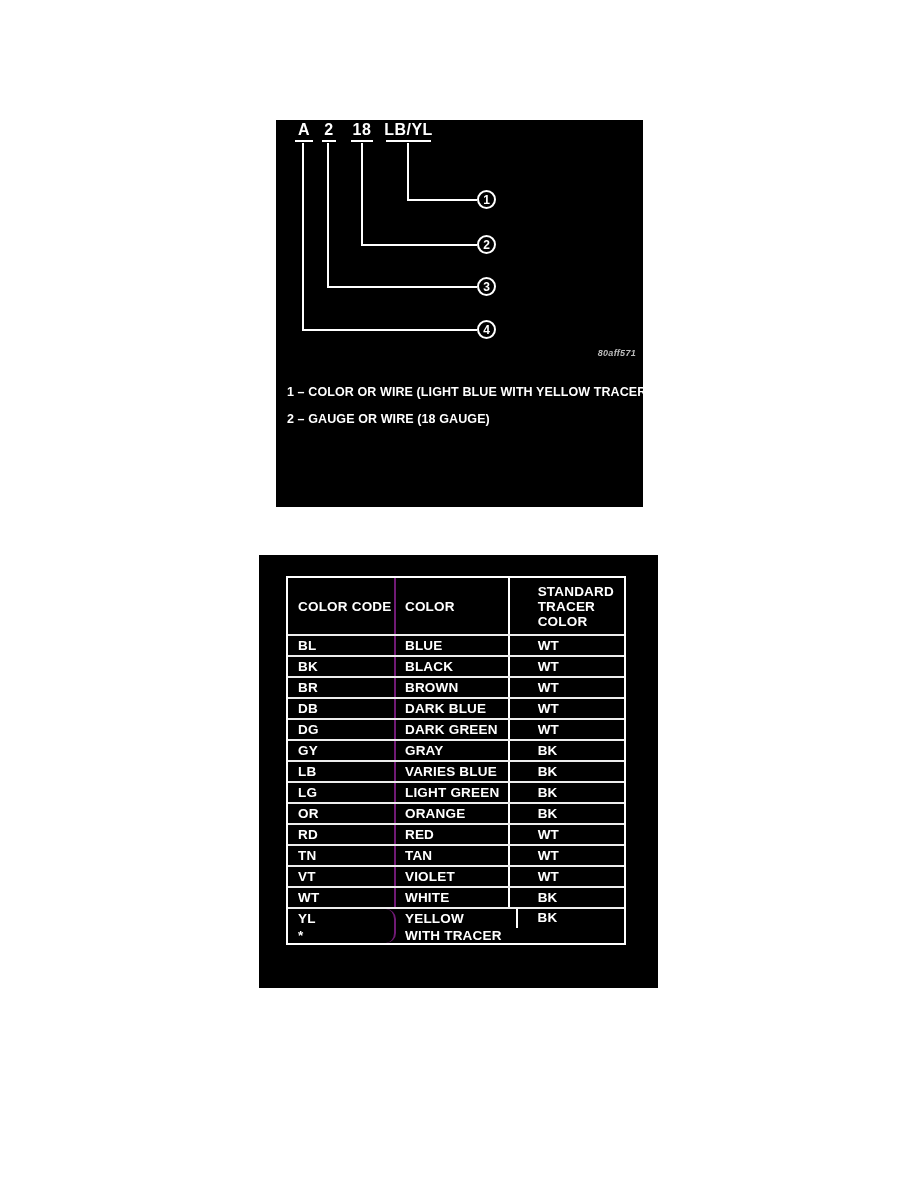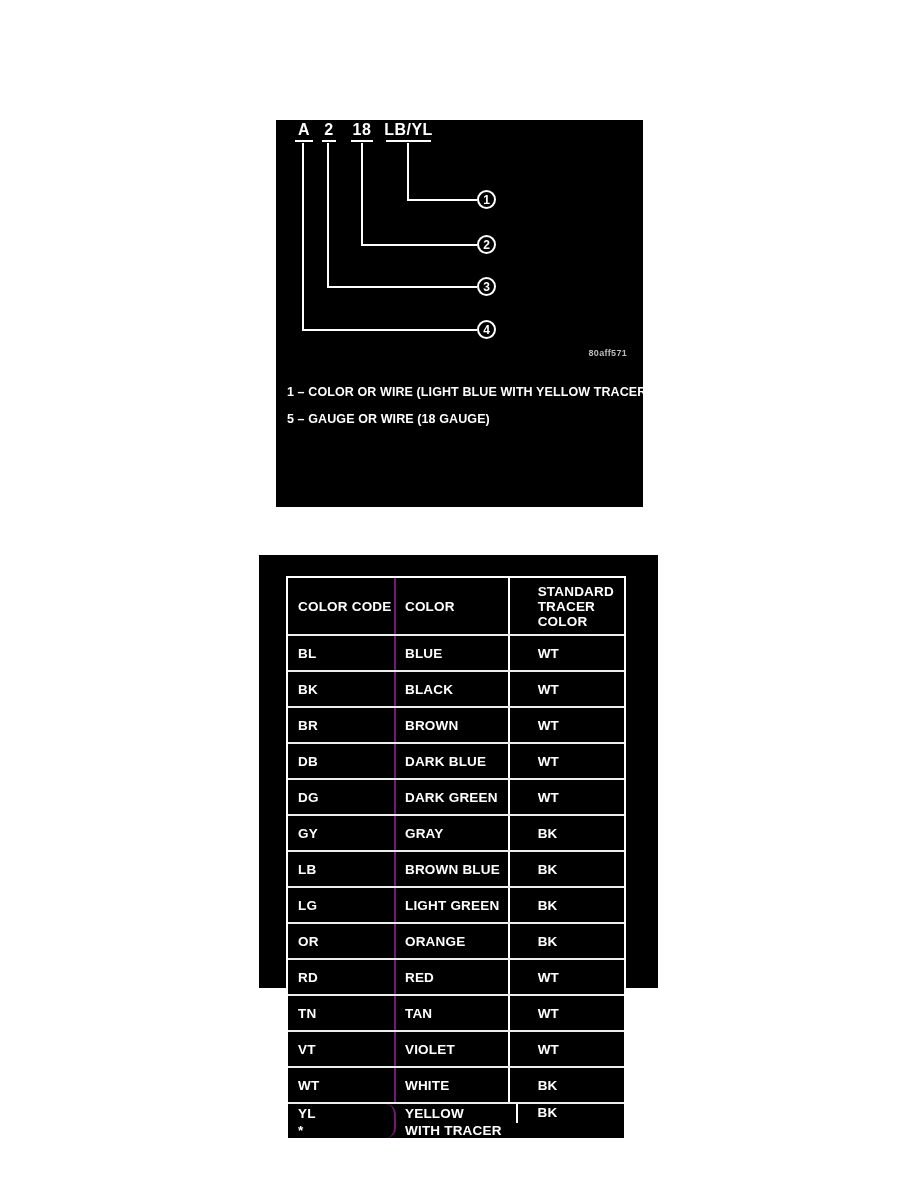--- a/index.html
+++ b/index.html
@@ -63,24 +63,25 @@
     justify-content: center;
     font-size: 12px;
   }
   .c1 { top: 70px;  }
   .c2 { top: 115px; }
   .c3 { top: 157px; }
   .c4 { top: 200px; }
 
   .fig-code {
     position: absolute;
-    right: 16px; top: 228px;
+    right: 7px; top: 228px;
     font-size: 9px;
     color: #bdbdbd;
     letter-spacing: 0.3px;
+    font-style: italic;
   }
 
   .legend {
     position: absolute;
     left: 11px; top: 266px;
     width: 350px;
   }
   .legend-item { margin-bottom: 13px; }
   .legend-line {
     font-size: 12.5px;
@@ -100,21 +101,21 @@
   }
   .ctable {
     position: absolute;
     left: 27px; top: 21px;
     width: 340px;
     border: 2px solid #ffffff;
     background: #000000;
   }
   .trow { display: flex; width: 100%; }
   .thead { height: 56px; }
-  .drow  { height: 36px; border-top: 2px solid #ededed; }
+  .drow  { height: 21px; border-top: 2px solid #ededed; }
   .frow  { height: 36px; border-top: 2px solid #ededed; position: relative; }
 
   .tcell {
     display: flex;
     align-items: center;
     height: 100%;
     font-size: 13.5px;
     letter-spacing: 0.2px;
     overflow: hidden;
   }
@@ -174,21 +175,21 @@
     <div class="callout c3">3</div>
     <div class="callout c4">4</div>
 
     <div class="fig-code">80aff571</div>
 
     <div class="legend">
       <div class="legend-item">
         <div class="legend-line">1 – COLOR OR WIRE (LIGHT BLUE WITH YELLOW TRACER)</div>
       </div>
       <div class="legend-item">
-        <div class="legend-line">5 – GAUGE OR WIRE (18 GAUGE)</div>
+        <div class="legend-line">2 – GAUGE OR WIRE (18 GAUGE)</div>
       </div>
     </div>
   </div>
 
   <div class="fig2">
     <div class="ctable">
 
       <div class="trow thead">
         <div class="tcell col1">COLOR CODE</div>
         <div class="tcell col2">COLOR</div>
@@ -222,21 +223,21 @@
         <div class="tcell col2">DARK GREEN</div>
         <div class="tcell col3">WT</div>
       </div>
       <div class="trow drow">
         <div class="tcell col1">GY</div>
         <div class="tcell col2">GRAY</div>
         <div class="tcell col3">BK</div>
       </div>
       <div class="trow drow">
         <div class="tcell col1">LB</div>
-        <div class="tcell col2">BROWN BLUE</div>
+        <div class="tcell col2">VARIES BLUE</div>
         <div class="tcell col3">BK</div>
       </div>
       <div class="trow drow">
         <div class="tcell col1">LG</div>
         <div class="tcell col2">LIGHT GREEN</div>
         <div class="tcell col3">BK</div>
       </div>
       <div class="trow drow">
         <div class="tcell col1">OR</div>
         <div class="tcell col2">ORANGE</div>

